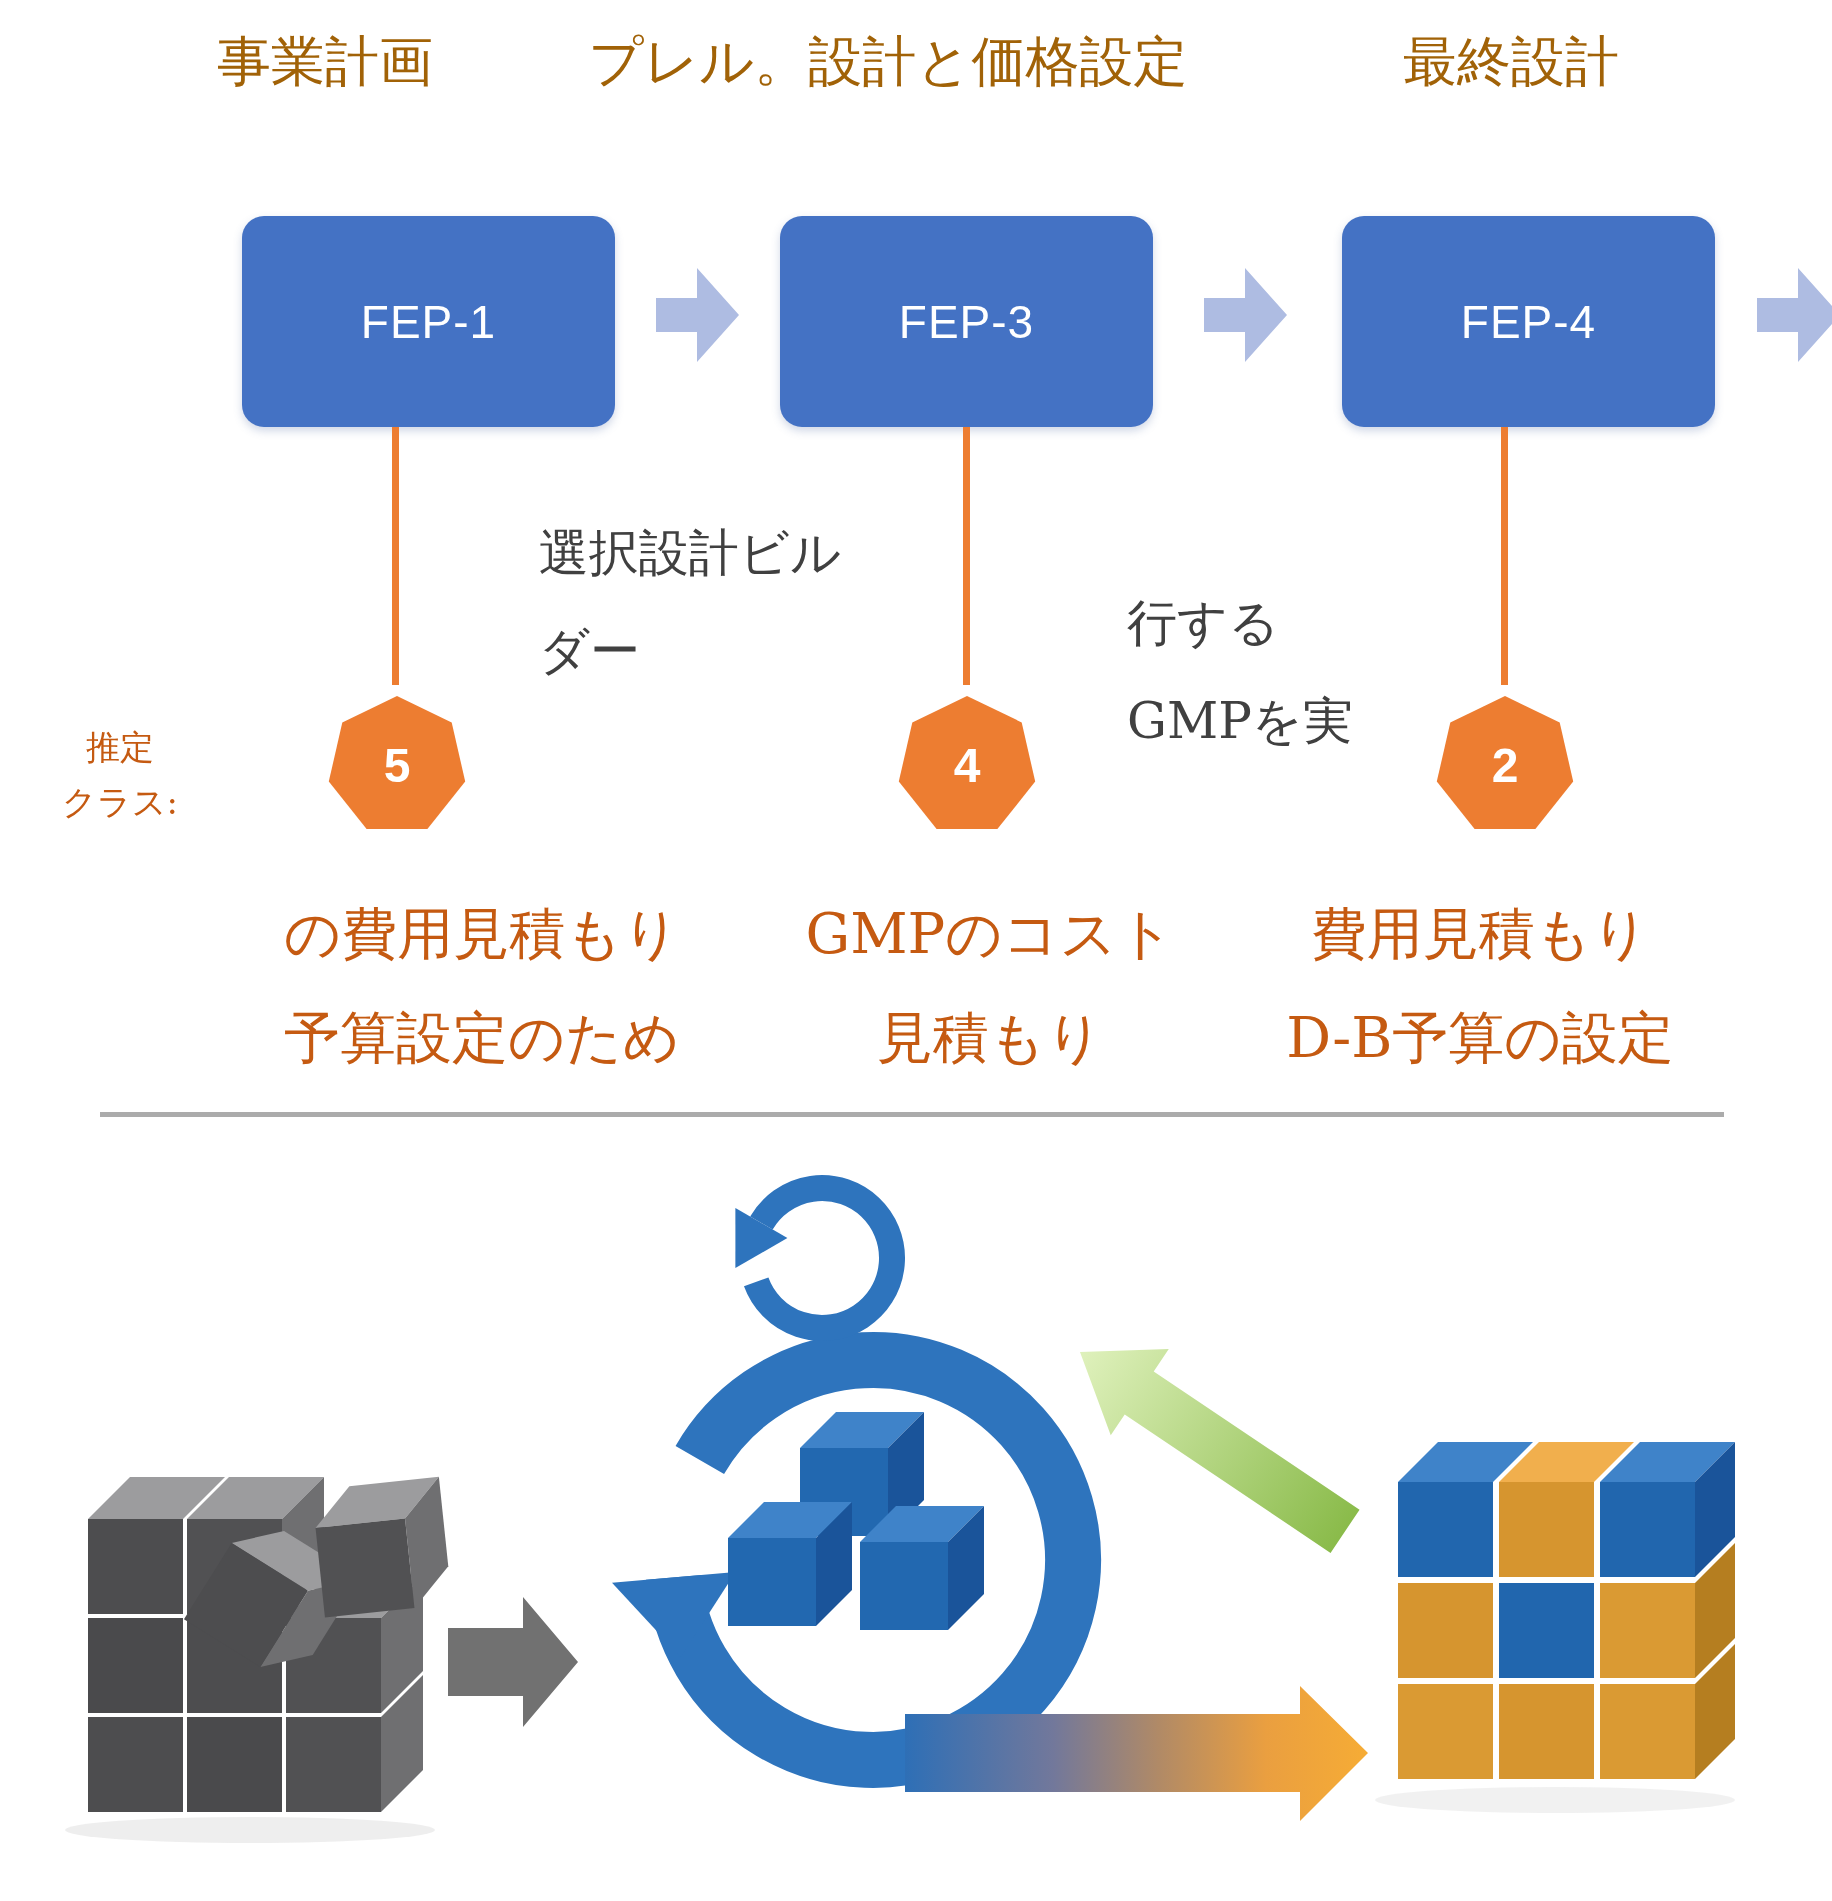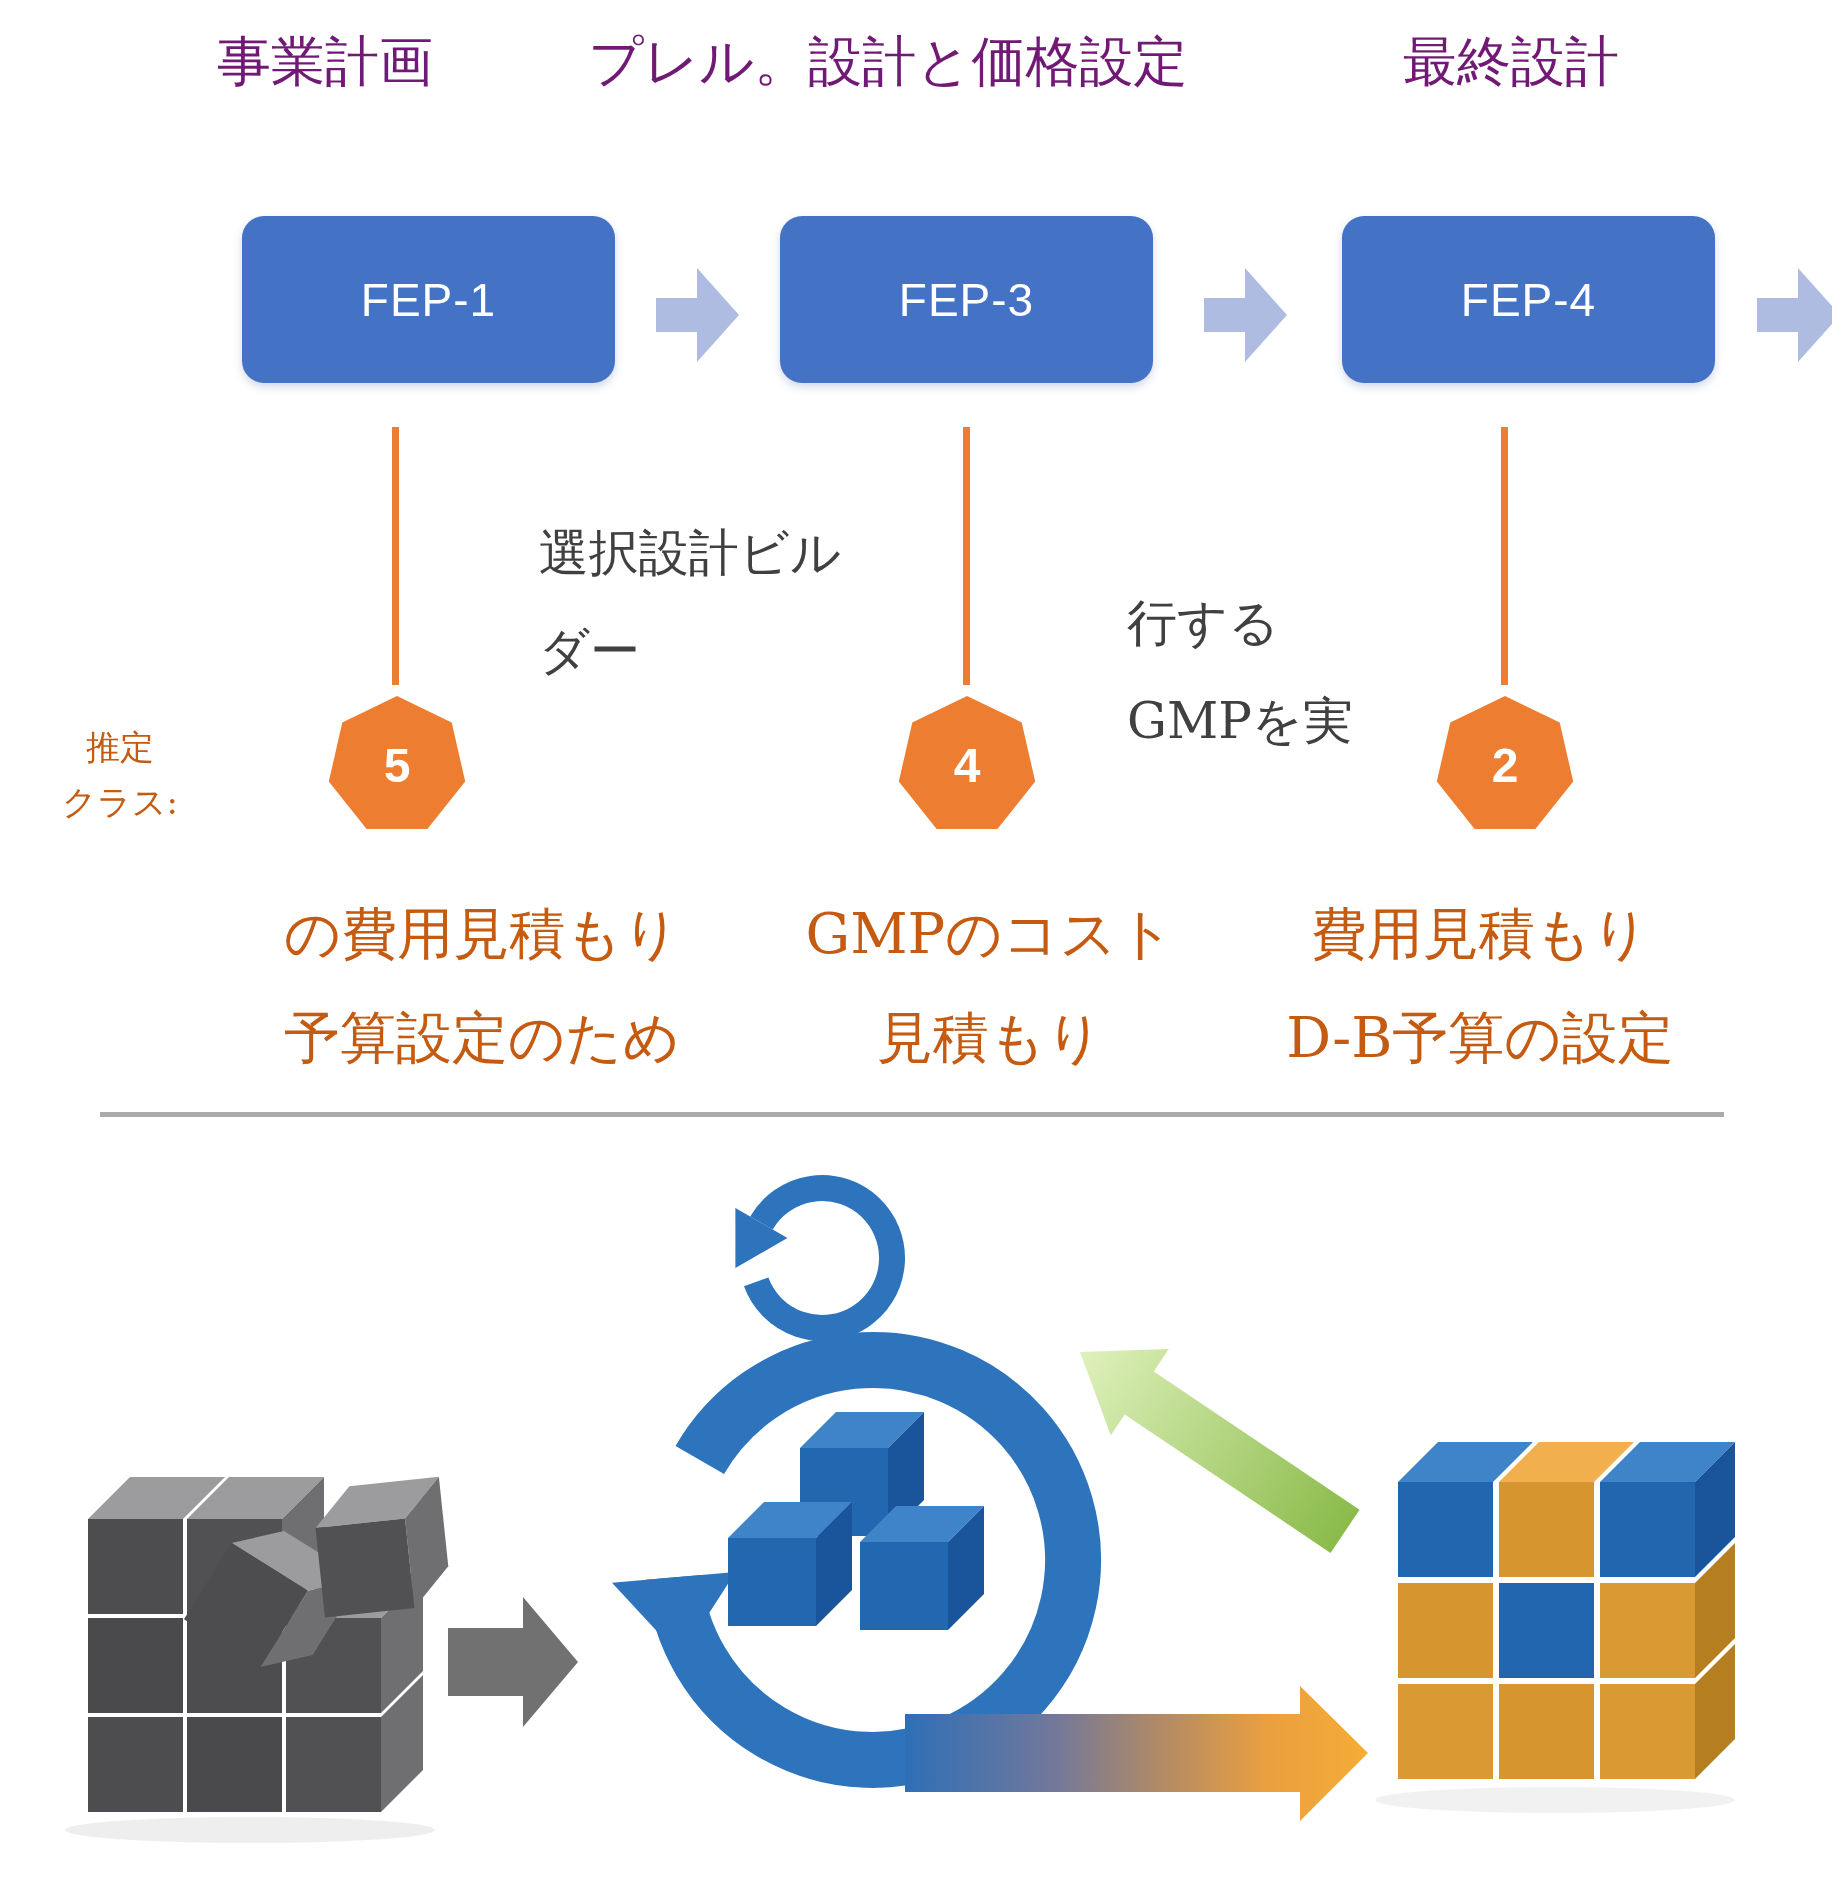--- a/index.html
+++ b/index.html
@@ -1,22 +1,22 @@
 <!DOCTYPE html>
 <html><head>
 <meta charset="utf-8">
 <style>
   html,body{margin:0;padding:0;background:#ffffff;}
   .stage{position:relative;width:1832px;height:1901px;background:#ffffff;overflow:hidden;
          font-family:"Liberation Sans","DejaVu Sans",sans-serif;}
 
   .phase-label{position:absolute;top:26px;transform:translateX(-50%);white-space:nowrap;
-    font-family:"DejaVu Serif","Liberation Serif",serif;font-size:54px;color:#701a75;}
-
-  .flow-box{position:absolute;top:216px;height:167px;background:#4472C4;border-radius:22px;
+    font-family:"DejaVu Serif","Liberation Serif",serif;font-size:54px;color:#a16207;}
+
+  .flow-box{position:absolute;top:216px;height:211px;background:#4472C4;border-radius:22px;
     display:flex;align-items:center;justify-content:center;color:#ffffff;font-size:46px;
     letter-spacing:1px;box-shadow:0 4px 9px rgba(70,100,160,0.25);}
 
   .flow-arrow{position:absolute;top:268px;width:83px;height:94px;}
 
   .connector{position:absolute;top:427px;width:7px;height:258px;background:#ED7D31;}
 
   .badge{position:absolute;top:692px;width:146px;height:146px;}
   .badge svg{position:absolute;left:0;top:0;}
   .badge .num{position:absolute;left:0;top:0;width:146px;height:146px;display:flex;

